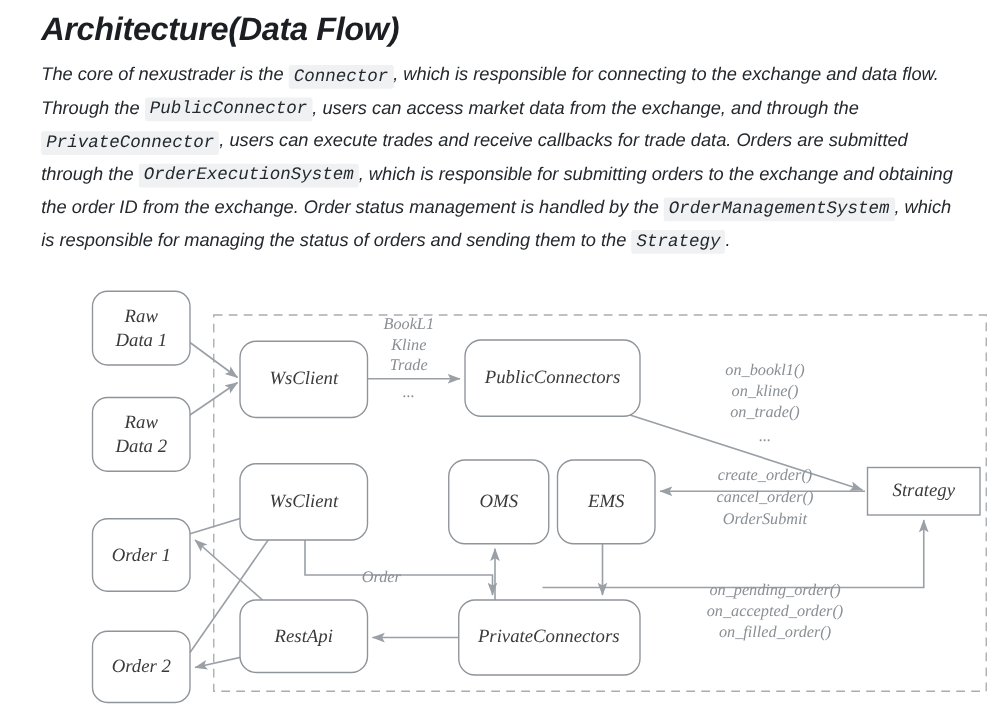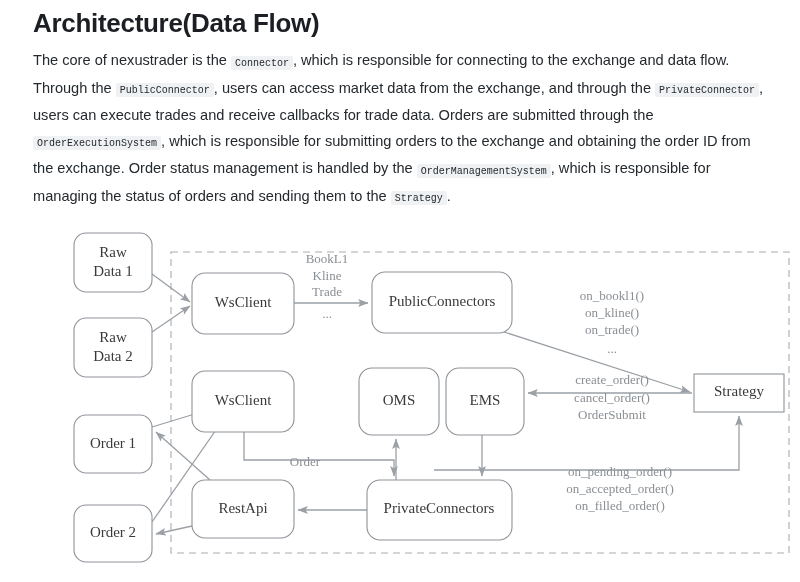--- a/index.html
+++ b/index.html
@@ -13,20 +13,21 @@
     height: 582px;
     position: relative;
     overflow: hidden;
     font-family: "Liberation Sans", sans-serif;
     color: #24292e;
   }
   #page {
     position: relative;
     width: 800px;
     height: 582px;
+    font-style: italic;
   }
   .doc-title {
     position: absolute;
     left: 33px;
     top: 8px;
     font-size: 26px;
     font-weight: bold;
     letter-spacing: -0.3px;
     color: #1b1f23;
     font-family: "Liberation Sans", sans-serif;
@@ -37,21 +38,21 @@
     top: 48px;
     width: 735px;
     font-size: 14.6px;
     line-height: 25.5px;
     color: #24292e;
     text-align: left;
     font-family: "Liberation Sans", sans-serif;
   }
   .code {
     font-family: "Liberation Mono", "DejaVu Sans Mono", monospace;
-    font-size: 10px;
+    font-size: 14px;
     background: #eff1f3;
     border-radius: 2px;
     padding: 1.5px 4px;
     color: #24292e;
     white-space: nowrap;
   }
   .diagram {
     position: absolute;
     left: 0;
     top: 222px;

